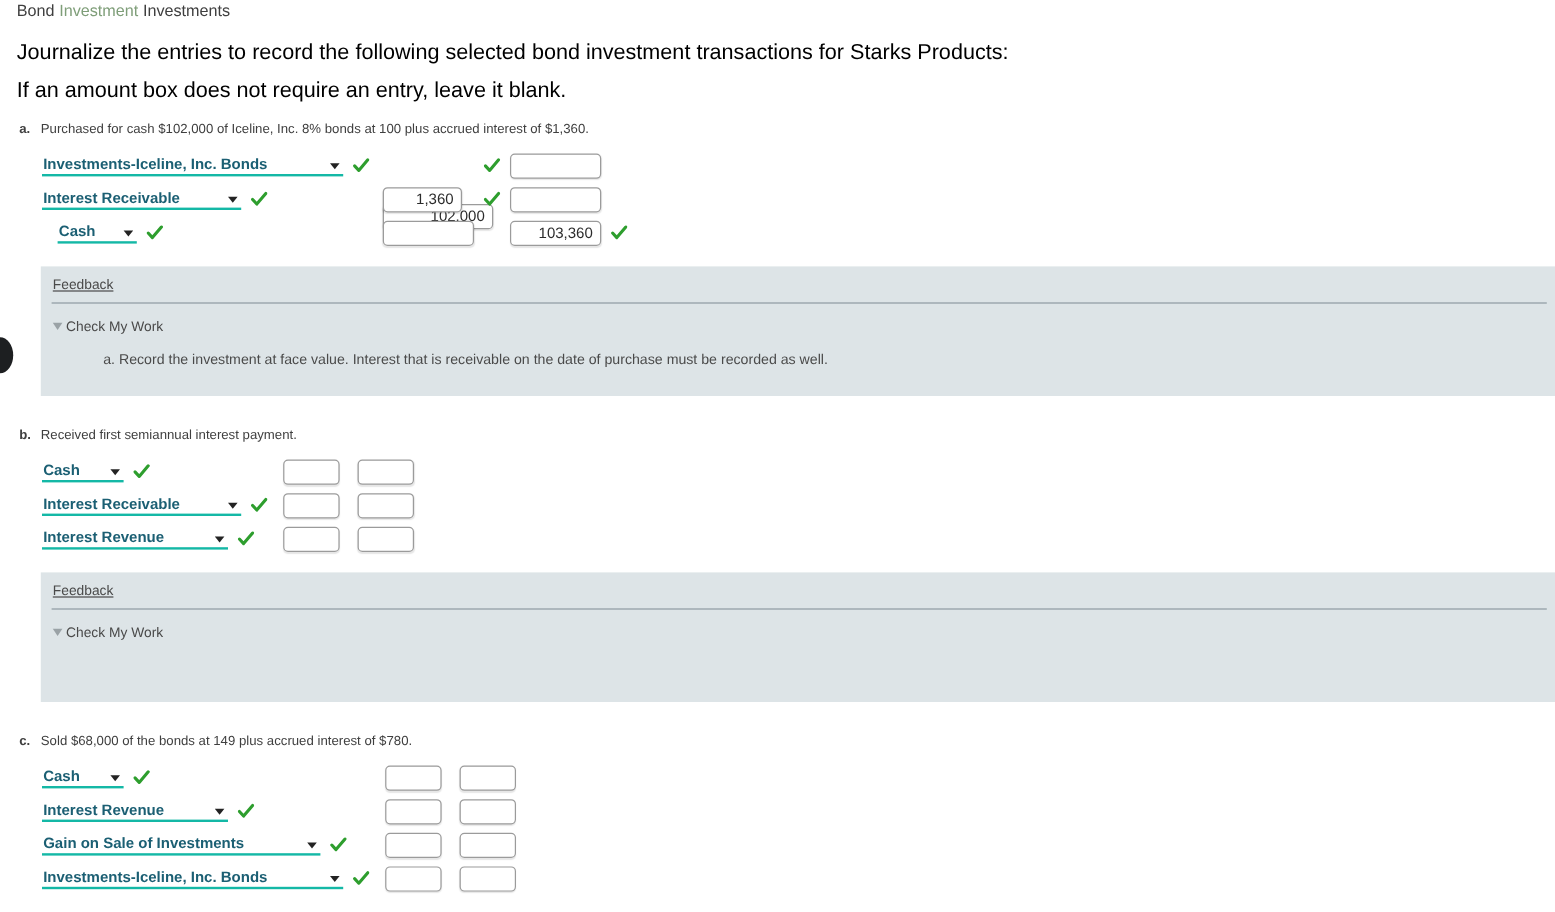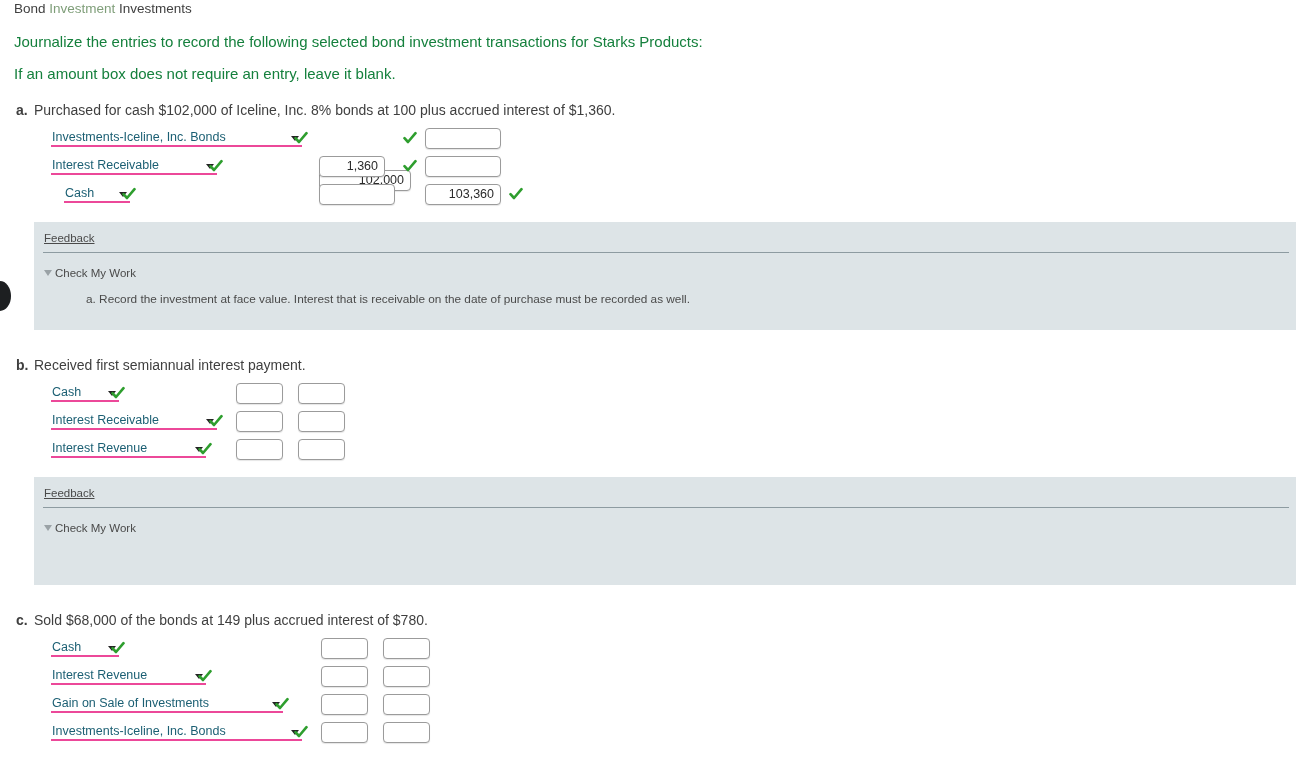--- a/index.html
+++ b/index.html
@@ -37,63 +37,62 @@
     top: 1px;
     font-size: 13.5px;
     color: #3f3f3f;
     white-space: nowrap;
   }
   .page-title .accent { color: #7f9e79; }
 
   .intro-line {
     position: absolute;
     left: 14px;
-    font-size: 15px;
-    color: #15803d;
+    font-size: 18px;
+    color: #000000;
     white-space: nowrap;
   }
   .intro-1 { top: 33px; }
   .intro-2 { top: 65px; }
 
   
   .txn { position: absolute; left: 0; width: 1296px; }
   .txn-head {
     position: absolute;
     left: 16px;
     top: 0;
-    font-size: 14px;
+    font-size: 11px;
     color: #3f3f3f;
     white-space: nowrap;
   }
   .txn-head .lbl {
     font-weight: bold;
     display: inline-block;
     width: 18px;
   }
 
   
   .jrow { position: absolute; height: 22px; }
 
   .acct-select {
     position: absolute;
     height: 17px;
     border: none;
-    border-bottom: 2px solid #ec4899;
+    border-bottom: 2px solid #14b8a6;
     background: #ffffff;
     color: #1b5f73;
     font-family: "Liberation Sans", sans-serif;
     font-size: 12.5px;
-    font-weight: normal;
+    font-weight: bold;
     text-align: left;
     padding: 0 14px 0 1px;
     line-height: 15px;
     white-space: nowrap;
     overflow: hidden;
     cursor: pointer;
-    margin-left: 16px;
   }
   .acct-select .caret {
     position: absolute;
     right: 3px;
     top: 6px;
     width: 0;
     height: 0;
     border-left: 4px solid transparent;
     border-right: 4px solid transparent;
     border-top: 5px solid #232323;

